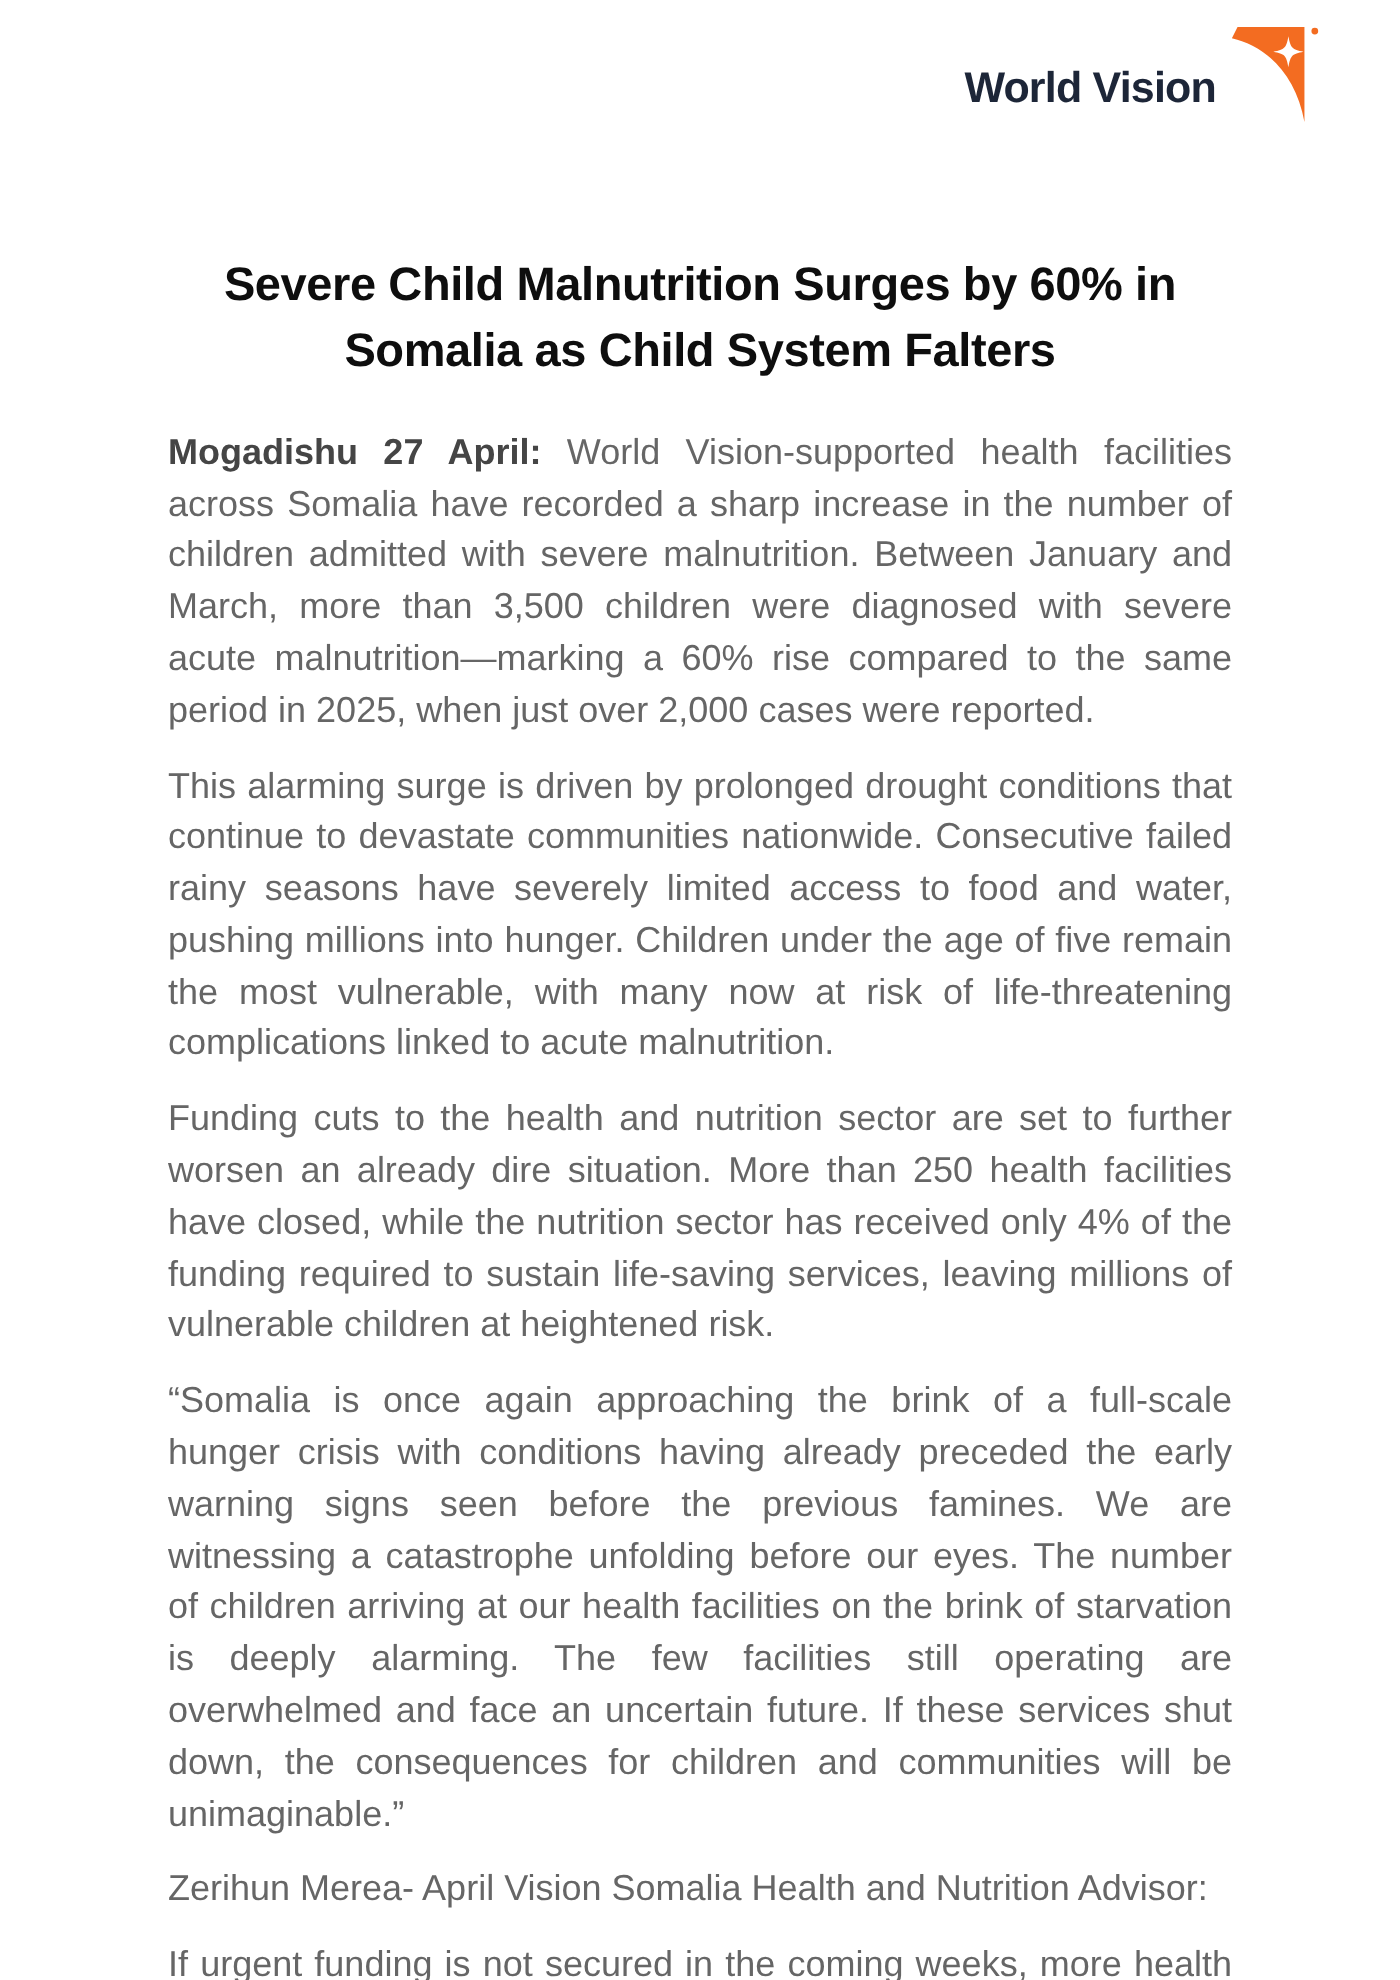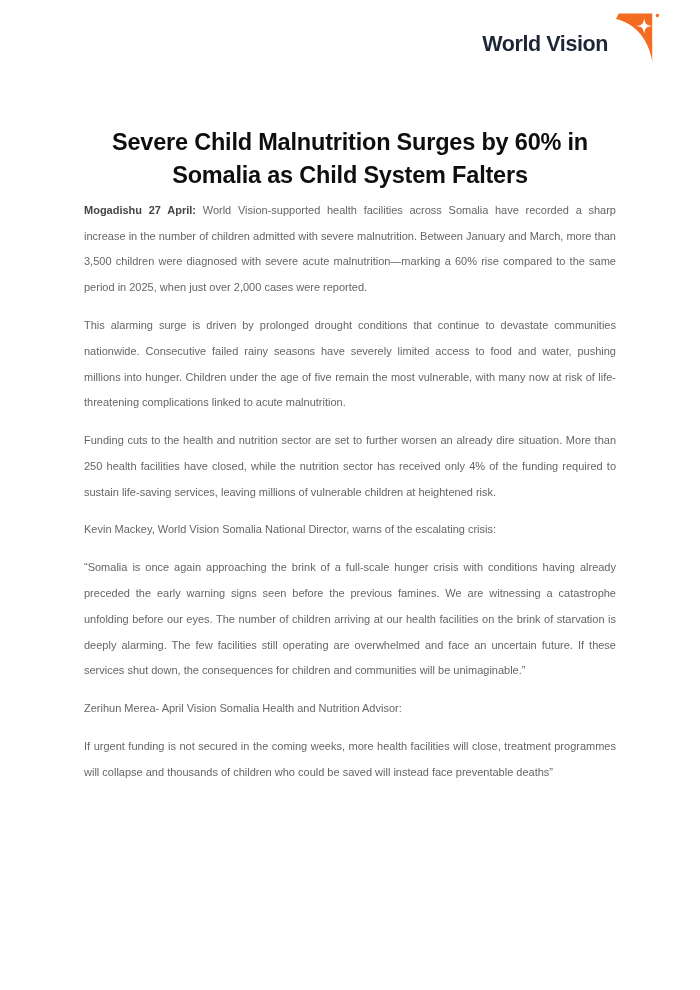--- a/index.html
+++ b/index.html
@@ -38,24 +38,24 @@
     padding: 0 84px;
     margin-top: 64px;
   }
   .article h1 {
     font-size: 23.5px;
     line-height: 1.42;
     font-weight: bold;
     letter-spacing: -0.2px;
     text-align: center;
     color: #0e0e0e;
-    margin: 0 6px 5px 6px;
+    margin: 0 6px 21px 6px;
   }
   .article p {
-    font-size: 11px;
+    font-size: 18px;
     line-height: 25.8px;
     color: #666666;
     text-align: justify;
     margin-bottom: 12px;
   }
   .article p .dateline {
     font-weight: bold;
     color: #454545;
   }
 </style>
@@ -77,20 +77,19 @@
     </div>
   </header>
 
   <main class="article">
     <h1><span>Severe Child Malnutrition Surges by 60% in</span><br><span>Somalia as Child System Falters</span></h1>
 
     <p><strong class="dateline">Mogadishu 27 April:</strong><span> World Vision-supported health facilities across Somalia have recorded a sharp increase in the number of children admitted with severe malnutrition. Between January and March, more than 3,500 children were diagnosed with severe acute malnutrition—marking a 60% rise compared to the same period in 2025, when just over 2,000 cases were reported.</span></p>
 
     <p>This alarming surge is driven by prolonged drought conditions that continue to devastate communities nationwide. Consecutive failed rainy seasons have severely limited access to food and water, pushing millions into hunger. Children under the age of five remain the most vulnerable, with many now at risk of life-threatening complications linked to acute malnutrition.</p>
     <p>Funding cuts to the health and nutrition sector are set to further worsen an already dire situation. More than 250 health facilities have closed, while the nutrition sector has received only 4% of the funding required to sustain life-saving services, leaving millions of vulnerable children at heightened risk.</p>
-    <p>Kevin Mackey, World Vision Somalia National Director, warns of the escalating crisis:</p>
     <p>“Somalia is once again approaching the brink of a full-scale hunger crisis with conditions having already preceded the early warning signs seen before the previous famines. We are witnessing a catastrophe unfolding before our eyes. The number of children arriving at our health facilities on the brink of starvation is deeply alarming. The few facilities still operating are overwhelmed and face an uncertain future. If these services shut down, the consequences for children and communities will be unimaginable.”</p>
     <p>Zerihun Merea- April Vision Somalia Health and Nutrition Advisor:</p>
     <p>If urgent funding is not secured in the coming weeks, more health facilities will close, treatment programmes will collapse and thousands of children who could be saved will instead face preventable deaths”</p>
 
   </main>
 
 </div>
 
 </body></html>

